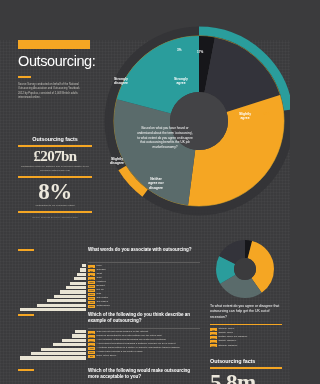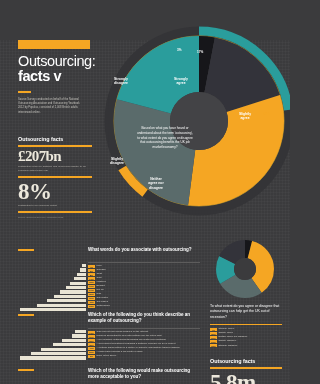--- a/index.html
+++ b/index.html
@@ -34,21 +34,21 @@
     font-size: 14.5px; color: #ffffff; font-weight: 700;
     letter-spacing: -0.4px; line-height: 1.02;
   }
   .title-rule { width: 13px; height: 2.5px; background: #f5a623; margin: 7px 0 5px; }
   .intro-text {
     font-size: 2.6px; color: #c8c6c0; line-height: 1.62; width: 68px;
     letter-spacing: 0.05px;
   }
 
   
-  .facts-left { position: absolute; left: 18px; top: 96px; width: 74px; }
+  .facts-left { position: absolute; left: 18px; top: 96px; width: 74px; text-align: center; }
   .facts-head {
     font-size: 5.4px; color: #ffffff; font-weight: 700; letter-spacing: -0.05px;
   }
   .facts-rule { height: 1.6px; background: #f5a623; margin: 3px 0 3px; width: 100%; }
   .bignum {
     font-family: "Liberation Serif", serif; font-weight: 700;
     color: #ece8dc; line-height: 0.92; letter-spacing: -0.6px;
   }
   .bignum.n1 { font-size: 15px; }
   .bignum.n2 { font-size: 23px; }
@@ -105,21 +105,20 @@
 </style>
 </head>
 <body>
 
 <div id="page">
 
   <div class="top-accent"></div>
 
   <div class="title-block">
     <div class="title-line1">Outsourcing:</div>
-    <div class="title-line2">facts v</div>
     <div class="title-rule"></div>
     <div class="intro-text">Source Survey conducted on behalf of the National Outsourcing Association and Outsourcing Yearbook 2012 by Populus, consisted of 2,008 British adults interviewed online.</div>
   </div>
 
   <div class="facts-left">
     <div class="facts-head">Outsourcing facts</div>
     <div class="facts-rule"></div>
     <div class="bignum n1">£207bn</div>
     <div class="fact-sub">contribution of the UK software and IT services industry to UK economic output each year</div>
     <div class="facts-rule"></div>

